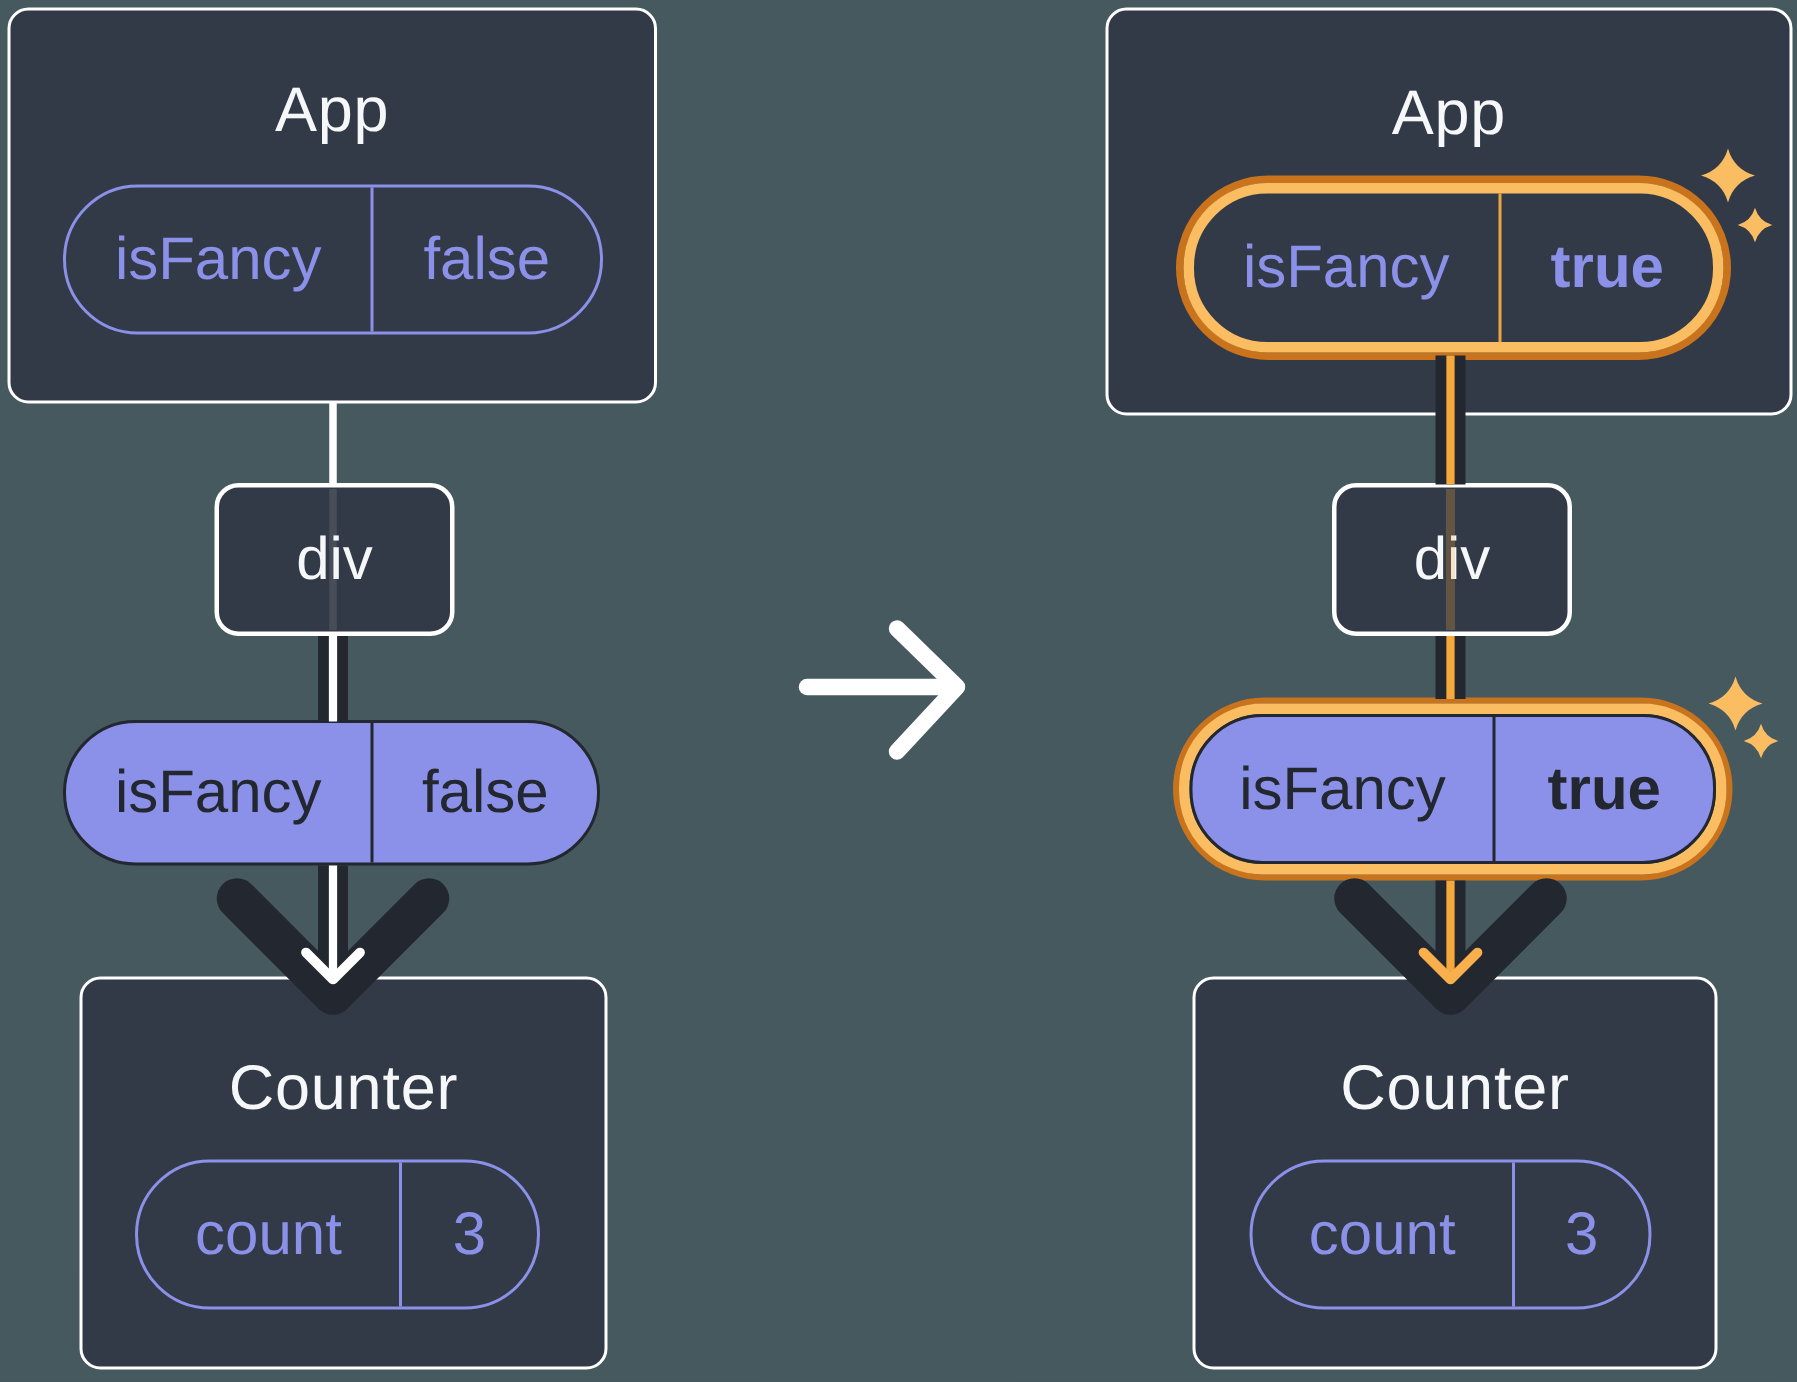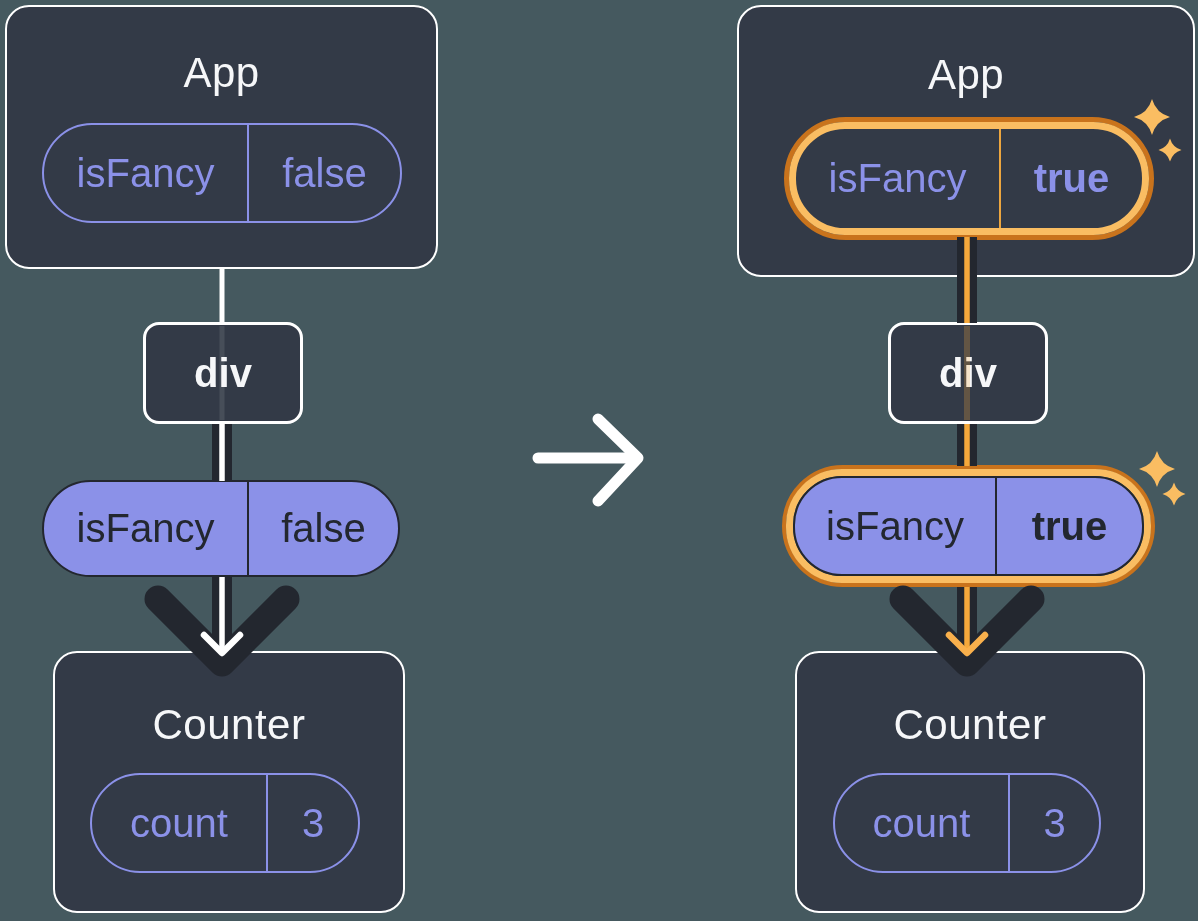--- a/index.html
+++ b/index.html
@@ -14,21 +14,21 @@
     --white:#F6F7F9;
   }
   html,body{margin:0;padding:0;}
   body{background:var(--bg);}
   .canvas{
     position:relative;width:1198px;height:921px;background:var(--bg);
     font-family:"Liberation Sans",sans-serif;overflow:hidden;
   }
   .card{
     position:absolute;background:var(--card);
-    border:2.5px solid #FFFFFF;border-radius:24px;box-sizing:border-box;
+    border:2.5px solid #FFFFFF;border-radius:14px;box-sizing:border-box;
   }
   .node-title{
     position:absolute;left:0;right:0;text-align:center;
     color:var(--white);font-size:42px;font-weight:500;letter-spacing:.5px;
   }
   .pill{
     position:absolute;display:flex;box-sizing:border-box;align-items:stretch;
   }
   .pill .seg{
     display:flex;align-items:center;justify-content:center;
@@ -60,21 +60,21 @@
     width:100%;height:100%;box-sizing:border-box;display:flex;
     background:var(--purple);border:2.5px solid var(--dark);
     border-radius:49px;color:var(--dark);
   }
   .pill-core .seg{
     display:flex;align-items:center;justify-content:center;font-size:40px;box-sizing:border-box;
   }
   .pill-core .seg.value{border-left:2.5px solid var(--dark);font-weight:bold;}
   .div-label{
     position:absolute;inset:0;display:flex;align-items:center;justify-content:center;
-    color:var(--white);font-size:40px;font-weight:700;
+    color:var(--white);font-size:40px;font-weight:400;
   }
   .overlay{position:absolute;left:0;top:0;pointer-events:none;}
 </style>
 </head>
 <body>
 
 <div class="canvas">
 
   <div class="card" style="left:5px;top:5px;width:433px;height:264px;">
     <div class="node-title" style="top:42px;">App</div>

